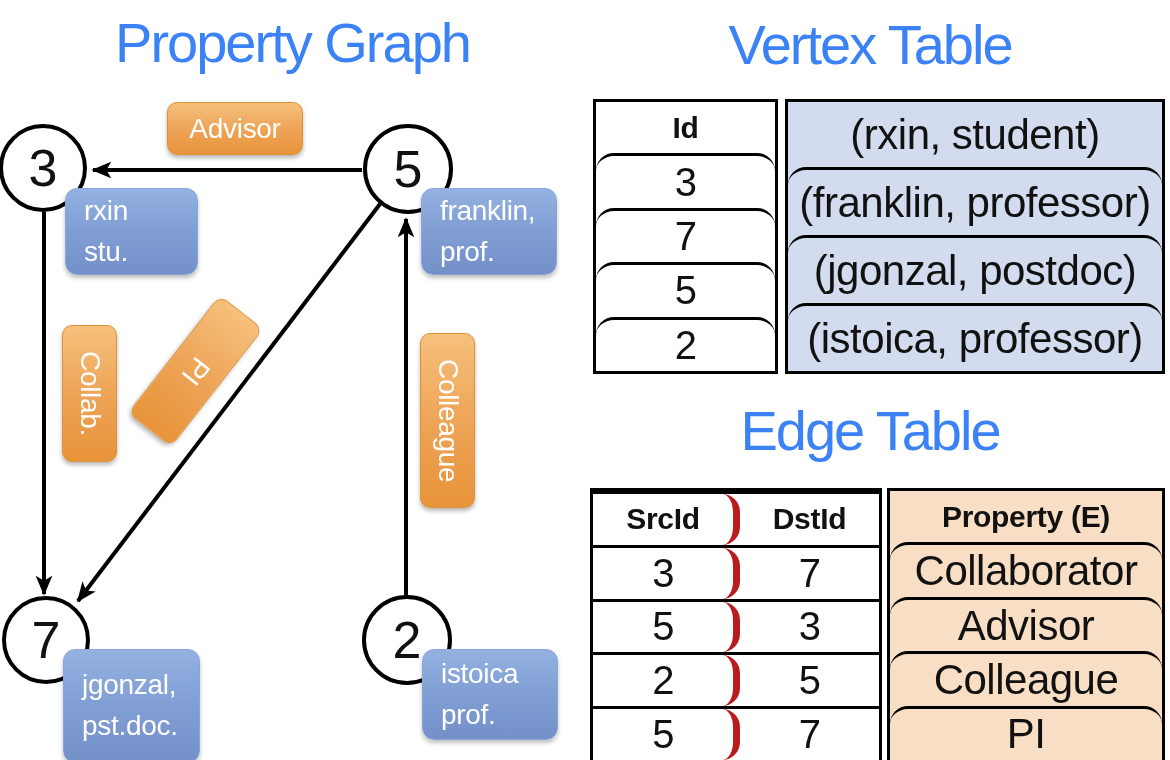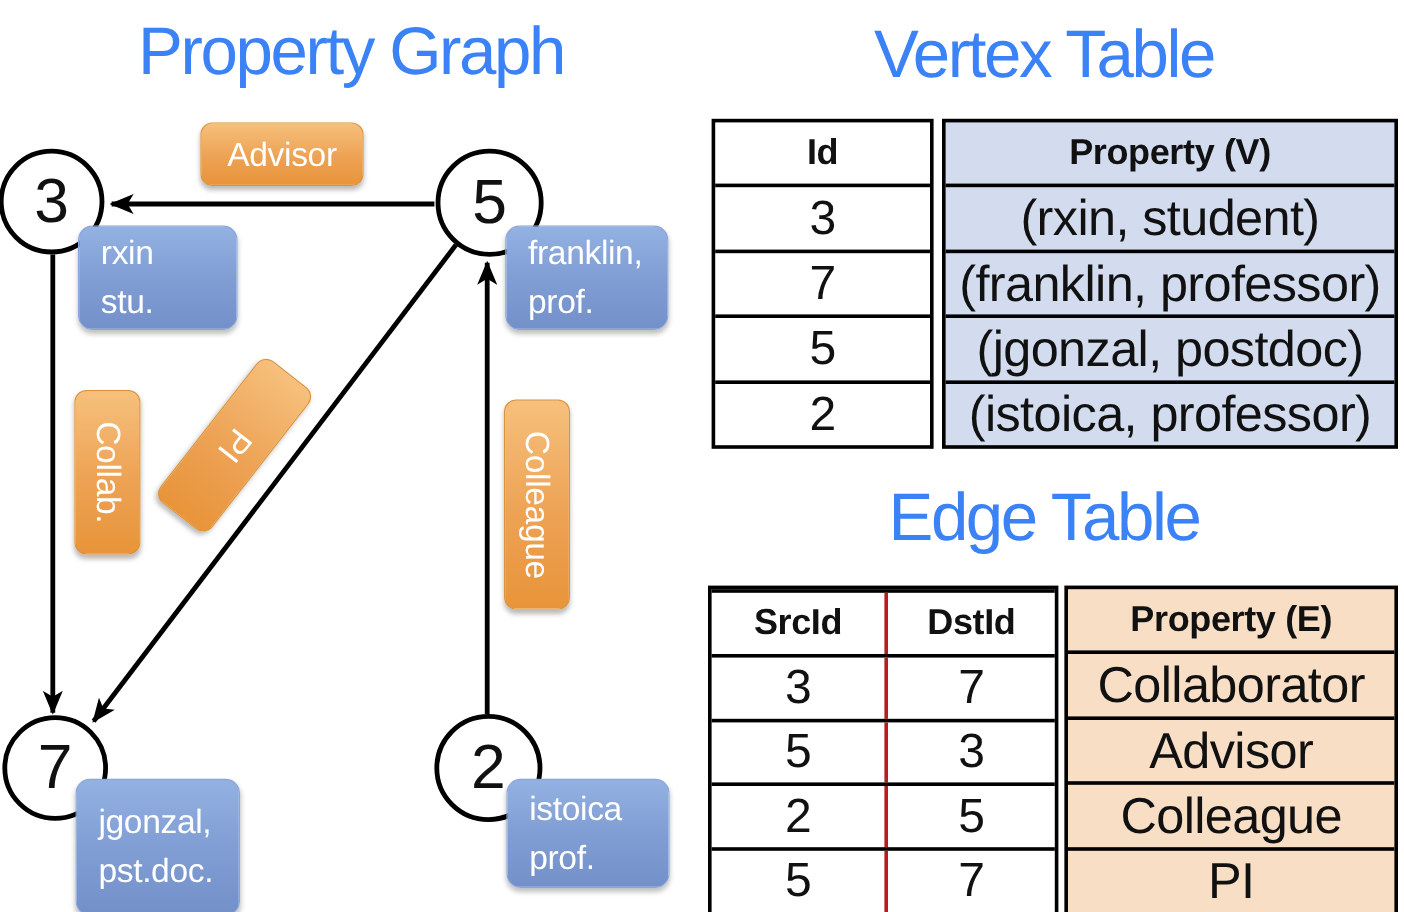--- a/index.html
+++ b/index.html
@@ -54,34 +54,35 @@
 
   
   .tcol{
     position:absolute;display:flex;flex-direction:column;border:3px solid #000;
     box-sizing:border-box;background:#fff;
   }
   .tcol .cell{
     flex:1;display:flex;align-items:center;justify-content:center;
     border-top:3px solid #000;font-size:40px;font-weight:300;letter-spacing:-0.5px;
     white-space:nowrap;
+    border-radius:18px;
   }
   .tcol .cell:first-child,.tcol .row:first-child{border-top:none;}
   .tcol .cell.head{font-size:30px;font-weight:700;letter-spacing:-0.3px;}
   .tcol .cell.prop{font-size:42px;}
 
   
   #vt-id  {left:593px;top:99px;width:185px;height:275px;}
   #vt-prop{left:785px;top:99px;width:380px;height:275px;background:#d2dcee;}
 
   
   #et-srcdst{left:590px;top:488px;width:292px;height:275px;}
   #et-srcdst .row{flex:1;display:flex;border-top:3px solid #000;}
   #et-srcdst .row .cell{border-top:none;}
-  #et-srcdst .cell.src{width:147px;flex:none;border-right:3px solid #b91c1c;box-sizing:border-box;}
+  #et-srcdst .cell.src{width:147px;flex:none;border-right:7px solid #b91c1c;box-sizing:border-box;}
   #et-srcdst .cell.dst{flex:1;}
   #et-prop{left:887px;top:488px;width:278px;height:275px;background:#f7dec4;}
 </style>
 </head>
 <body>
 
 <div class="canvas">
 
   <h1 class="big-title" id="pg-title">Property Graph</h1>
 
@@ -144,21 +145,20 @@
 
   <div class="tcol" id="vt-id">
     <div class="cell head">Id</div>
     <div class="cell">3</div>
     <div class="cell">7</div>
     <div class="cell">5</div>
     <div class="cell">2</div>
   </div>
 
   <div class="tcol" id="vt-prop">
-    <div class="cell head">Property (V)</div>
     <div class="cell prop">(rxin, student)</div>
     <div class="cell prop">(franklin, professor)</div>
     <div class="cell prop">(jgonzal, postdoc)</div>
     <div class="cell prop">(istoica, professor)</div>
   </div>
 
   <h1 class="big-title" id="et-title">Edge Table</h1>
 
   <div class="tcol" id="et-srcdst">
     <div class="row">

